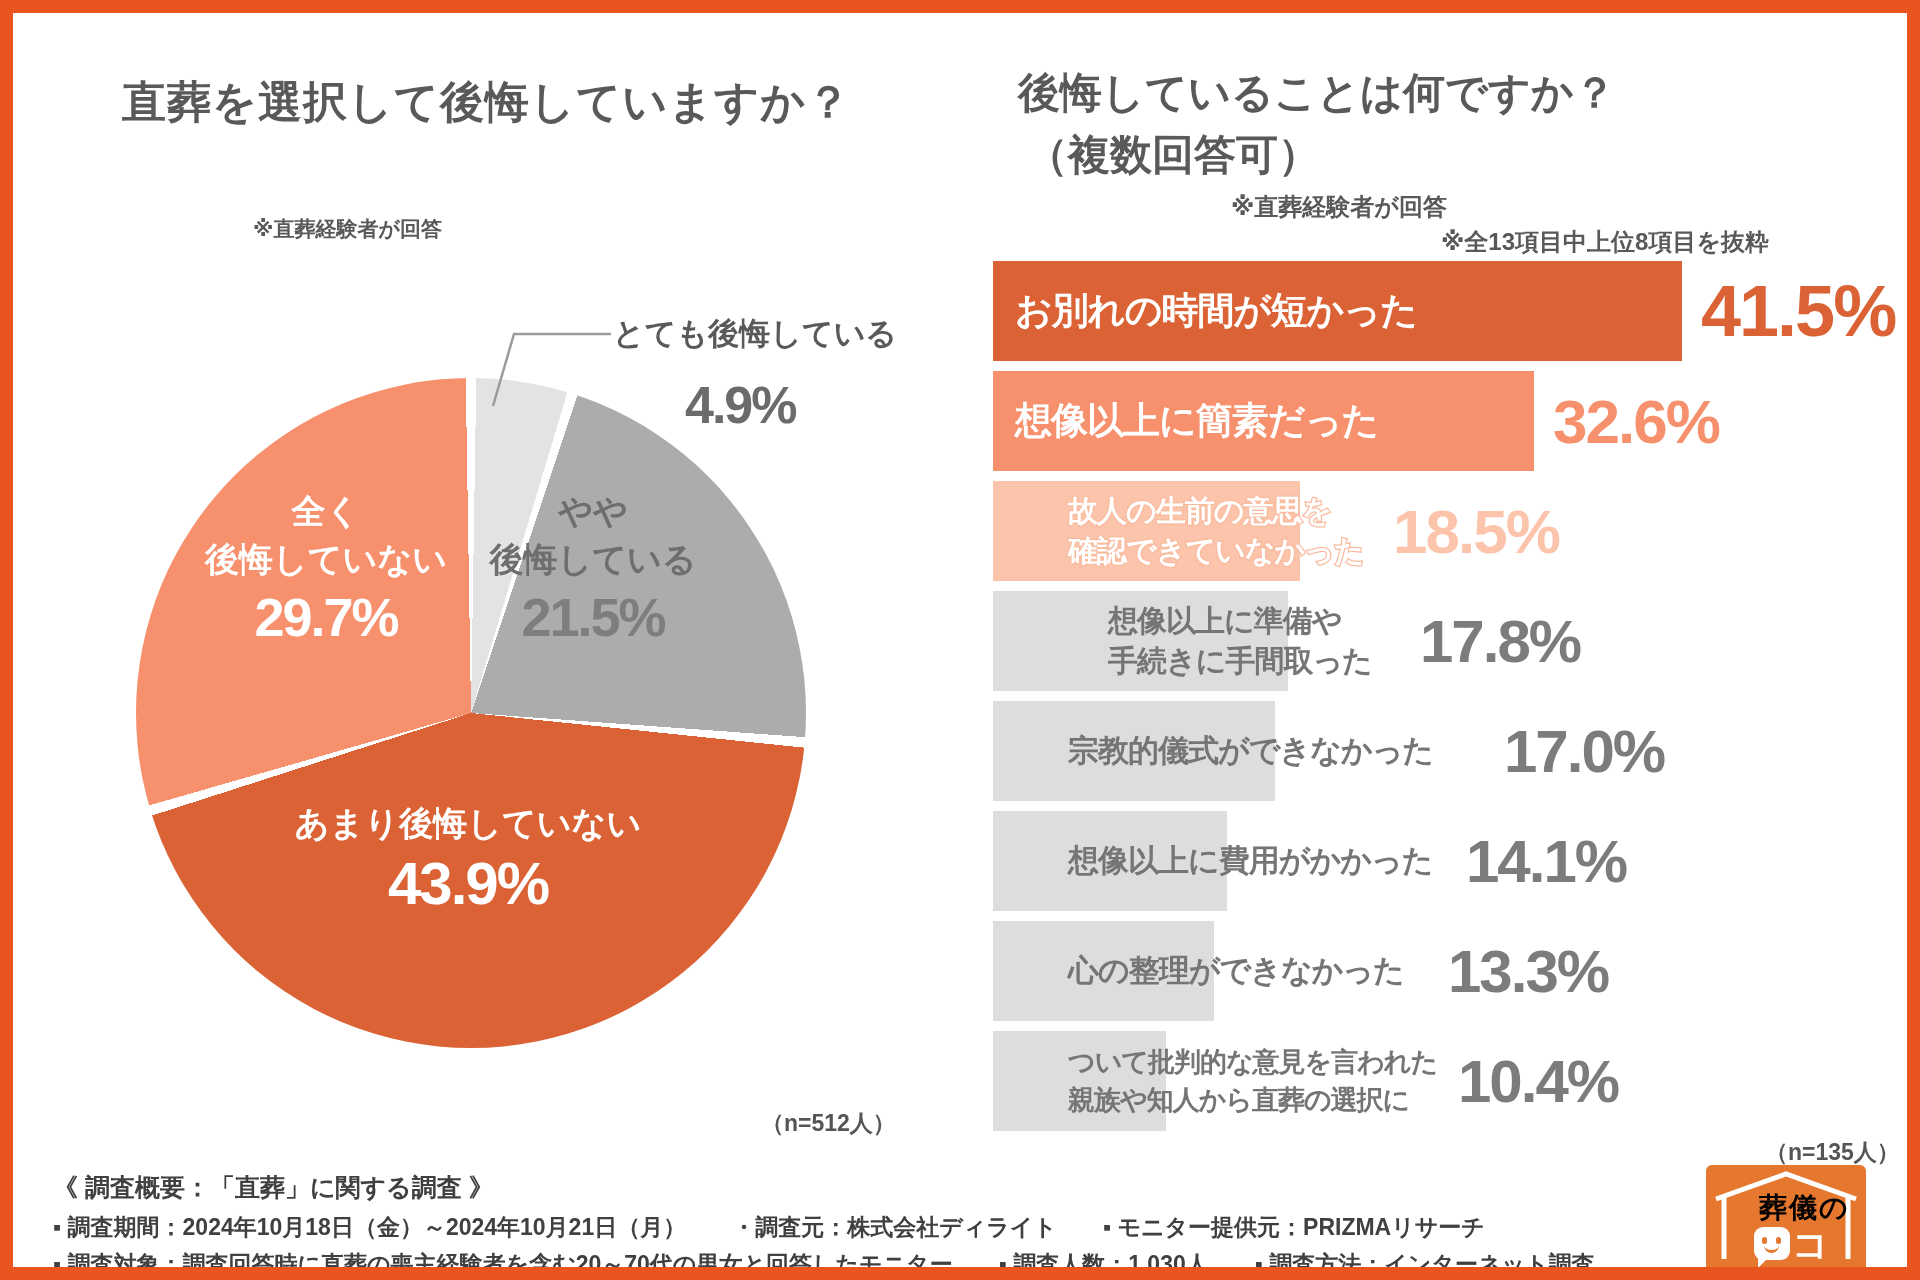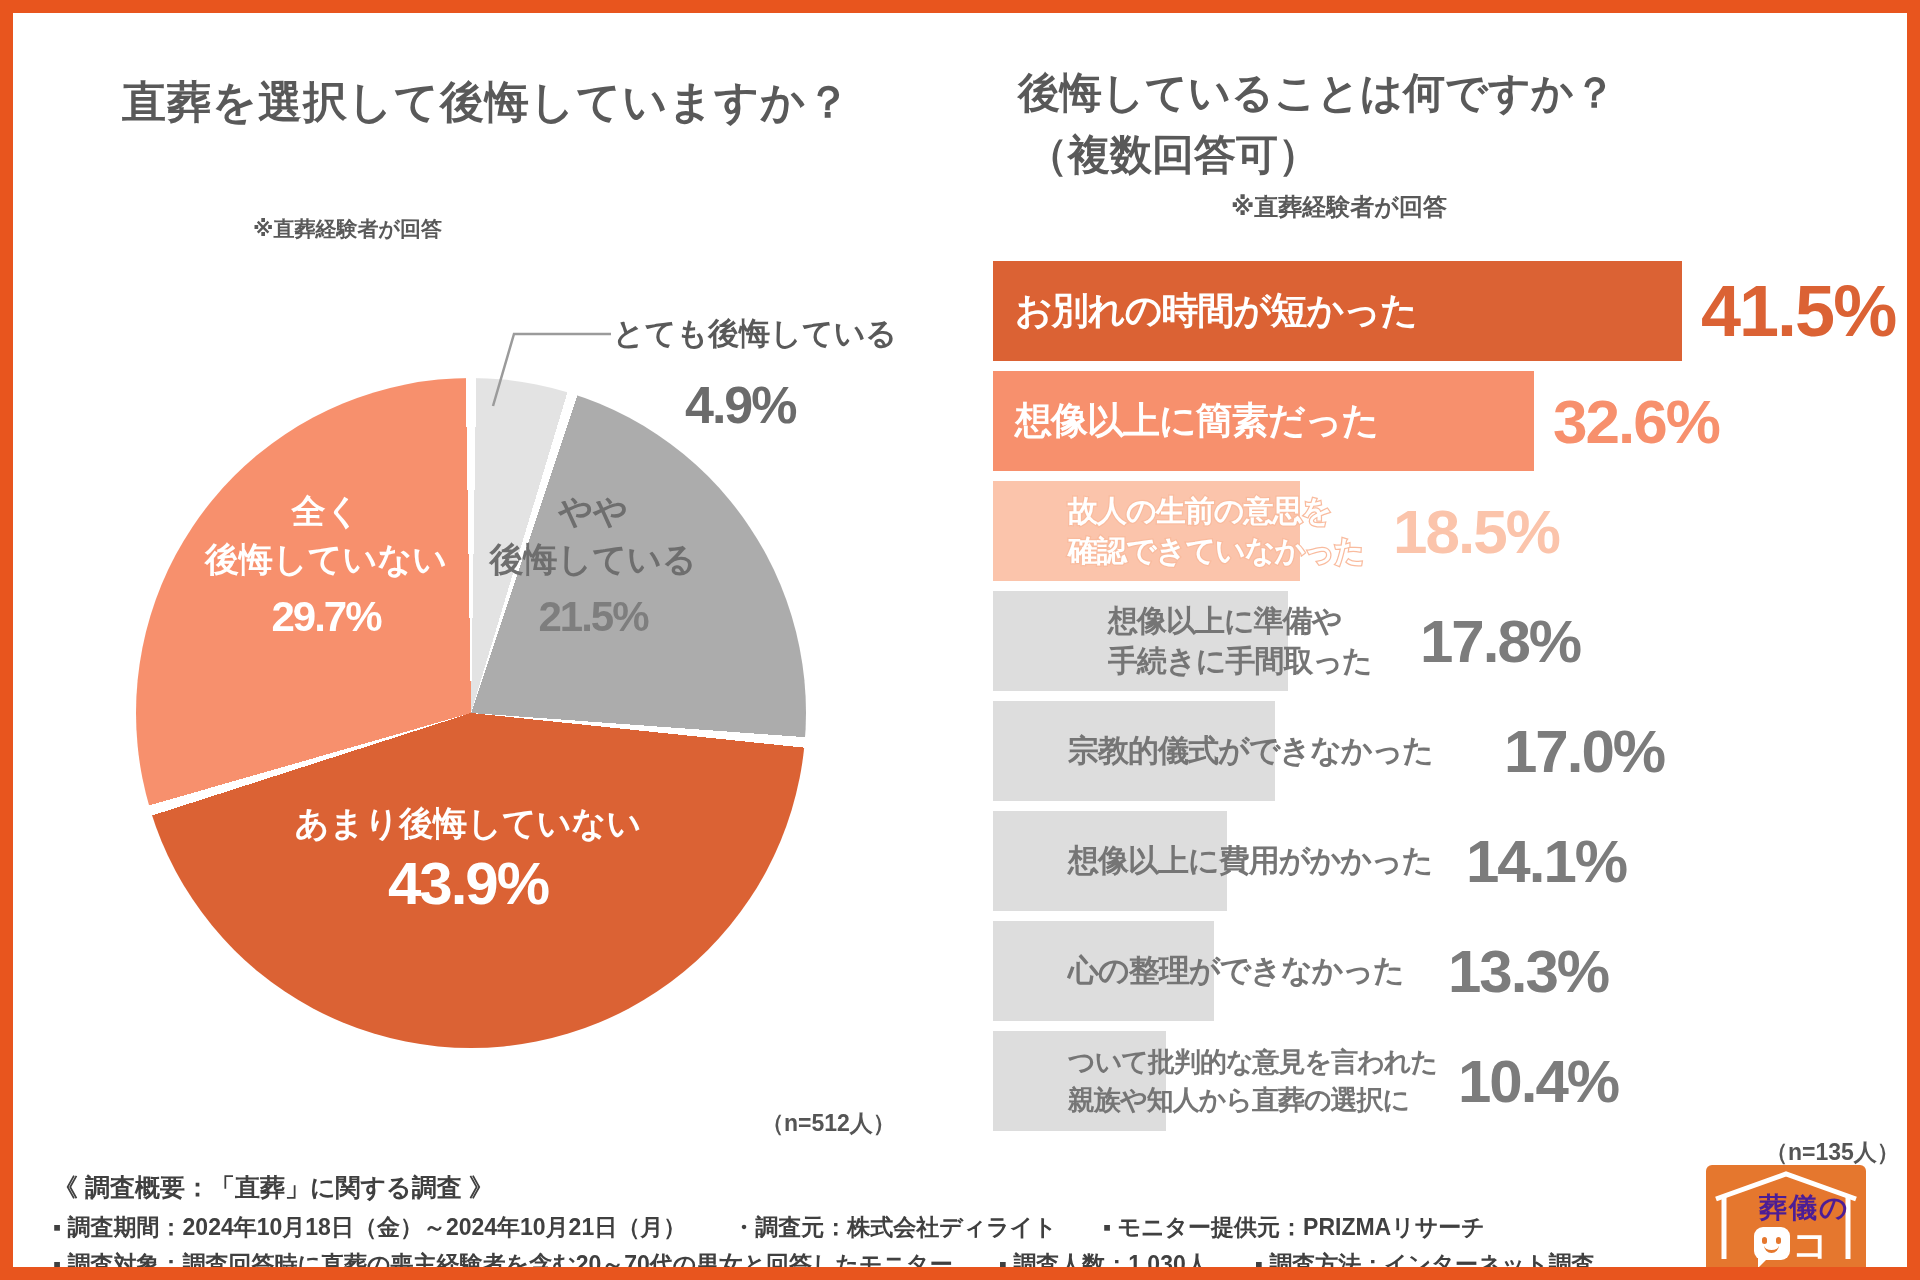--- a/index.html
+++ b/index.html
@@ -16,21 +16,21 @@
   .left-note  { left:240px; top:202px; font-size:21px; }
   .pie {
     left:123px; top:365px; width:670px; height:670px; border-radius:50%;
     background:#eee;
   }
   .callout-svg { left:0; top:0; width:900px; height:500px; pointer-events:none; }
   .callout-label { left:600px; top:300px; font-size:31px; color:#595959; }
   .callout-pct   { left:672px; top:362px; font-size:52px; color:#6B6B6B; letter-spacing:-2px; }
 
   .pie-label { text-align:center; line-height:48px; font-size:34px; }
-  .pie-label .pct { font-size:42px; line-height:68px; letter-spacing:-2px; }
+  .pie-label .pct { font-size:54px; line-height:68px; letter-spacing:-2px; }
   .pl-yaya    { left:455px; top:474px; width:250px; color:#6E6E6E; }
   .pl-yaya .pct { color:#7E7E7E; }
   .pl-mattaku { left:168px; top:474px; width:290px; color:#fff; }
   .pl-amari   { left:255px; top:786px; width:400px; color:#fff; }
   .pl-amari .pct { font-size:60px; line-height:74px; }
   .n-left  { left:748px; top:1095px; font-size:23px; color:#555; }
 
   
   .r-title1 { left:1005px; top:52px;  font-size:42px; }
   .r-title2 { left:1013px; top:114px; font-size:42px; }
@@ -68,21 +68,21 @@
 
   
   .f1 { left:40px; top:1158px; font-size:25px; color:#404040; }
   .f2 { left:40px; top:1199px; font-size:23px; color:#404040; }
   .f3 { left:40px; top:1236px; font-size:23px; color:#404040; }
 
   
   .logo { left:1693px; top:1152px; width:160px; height:110px;
           background:#E5772E; border-radius:6px; }
   .logo-svg { position:absolute; left:0; top:0; }
-  .logo-t1 { position:absolute; left:53px; top:24px; font-size:28px; color:#4c1d95; letter-spacing:2px; }
+  .logo-t1 { position:absolute; left:53px; top:24px; font-size:28px; color:#000000; letter-spacing:2px; }
   .logo-t2 { position:absolute; left:86px; top:56px; font-size:36px; color:#fff; letter-spacing:2px; }
   .bubble { position:absolute; left:48px; top:62px; width:36px; height:33px;
             background:#fff; border-radius:9px; }
   .bubble:after { content:""; position:absolute; left:4px; bottom:-8px;
             border:7px solid transparent; border-top-color:#fff; border-left-color:#fff; }
   .eye { position:absolute; top:10px; width:5px; height:7px; background:#E5772E; border-radius:3px; }
   .eye.l { left:8px; } .eye.r { left:22px; }
   .mouth { position:absolute; left:10px; top:17px; width:15px; height:9px;
            border:3px solid #E5772E; border-top:none; border-left:none; border-right:none;
            border-radius:0 0 10px 10px; }
@@ -115,20 +115,21 @@
   </div>
   <div class="abs pie-label pl-amari">
     <div>あまり後悔していない</div>
     <div class="pct">43.9%</div>
   </div>
   <div class="abs n-left">（n=512人）</div>
 
   <div class="abs r-title1">後悔していることは何ですか？</div>
   <div class="abs r-title2">（複数回答可）</div>
   <div class="abs r-note1">※直葬経験者が回答</div>
+  <div class="abs r-note2">※全13項目中上位8項目を抜粋</div>
 
   <div class="abs rows">
     <div class="bar-row">
       <div class="bar-fill" style="width: 688.9px; background: rgb(219, 98, 52);"></div>
       <div class="bar-label" style="color: rgb(255, 255, 255);">
           <div>お別れの時間が短かった</div>
           <div></div>
         </div>
       <div class="bar-pct" style="color: rgb(219, 98, 52);">41.5%</div>
     </div>

